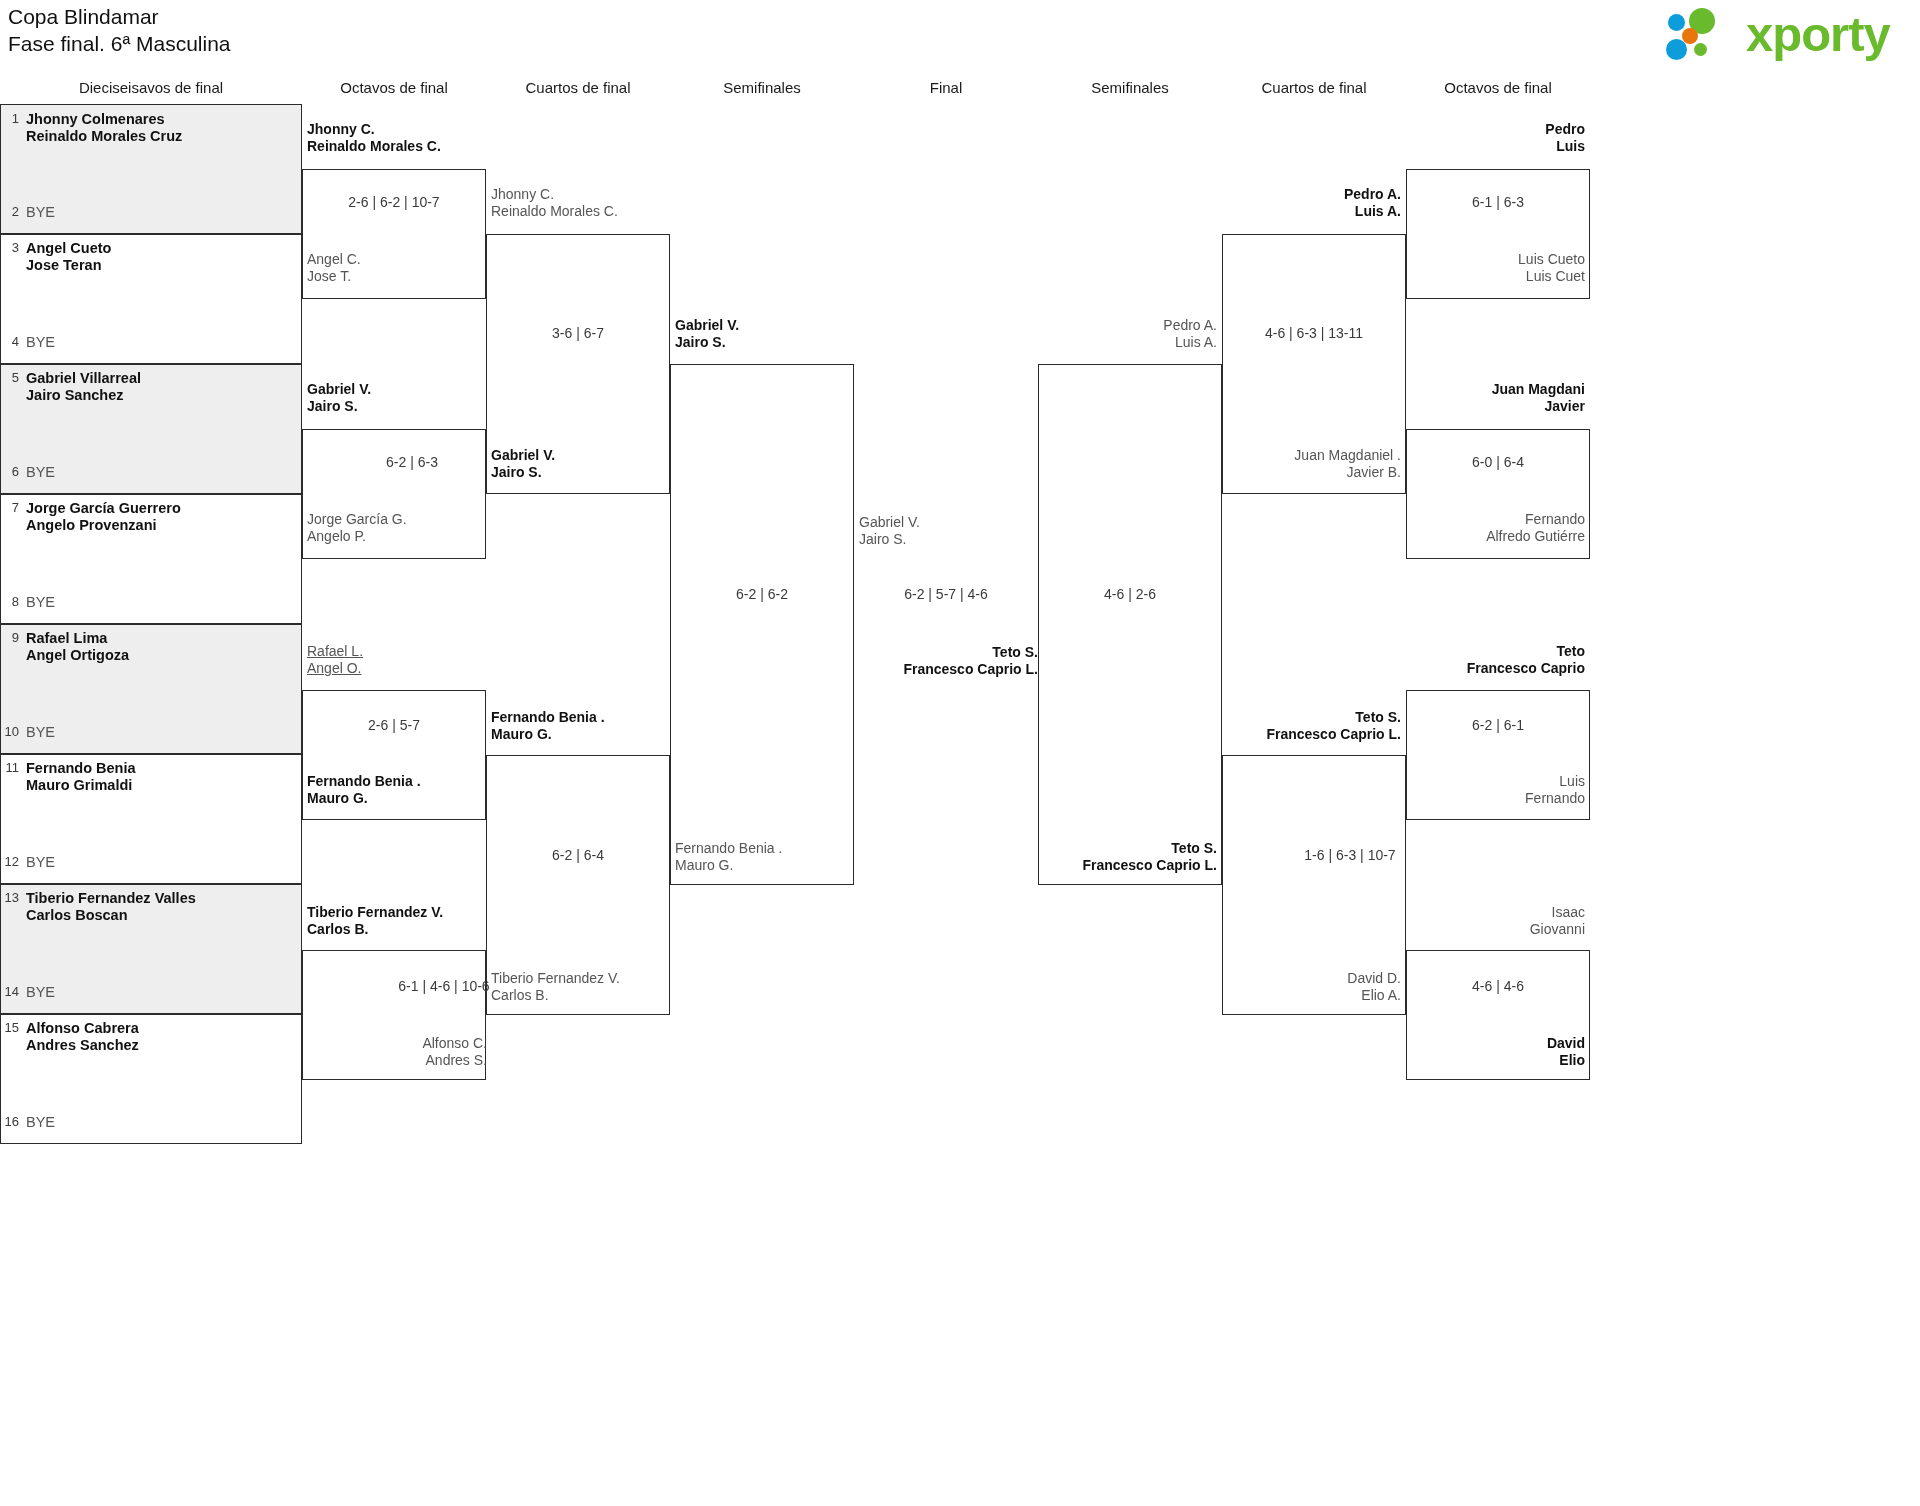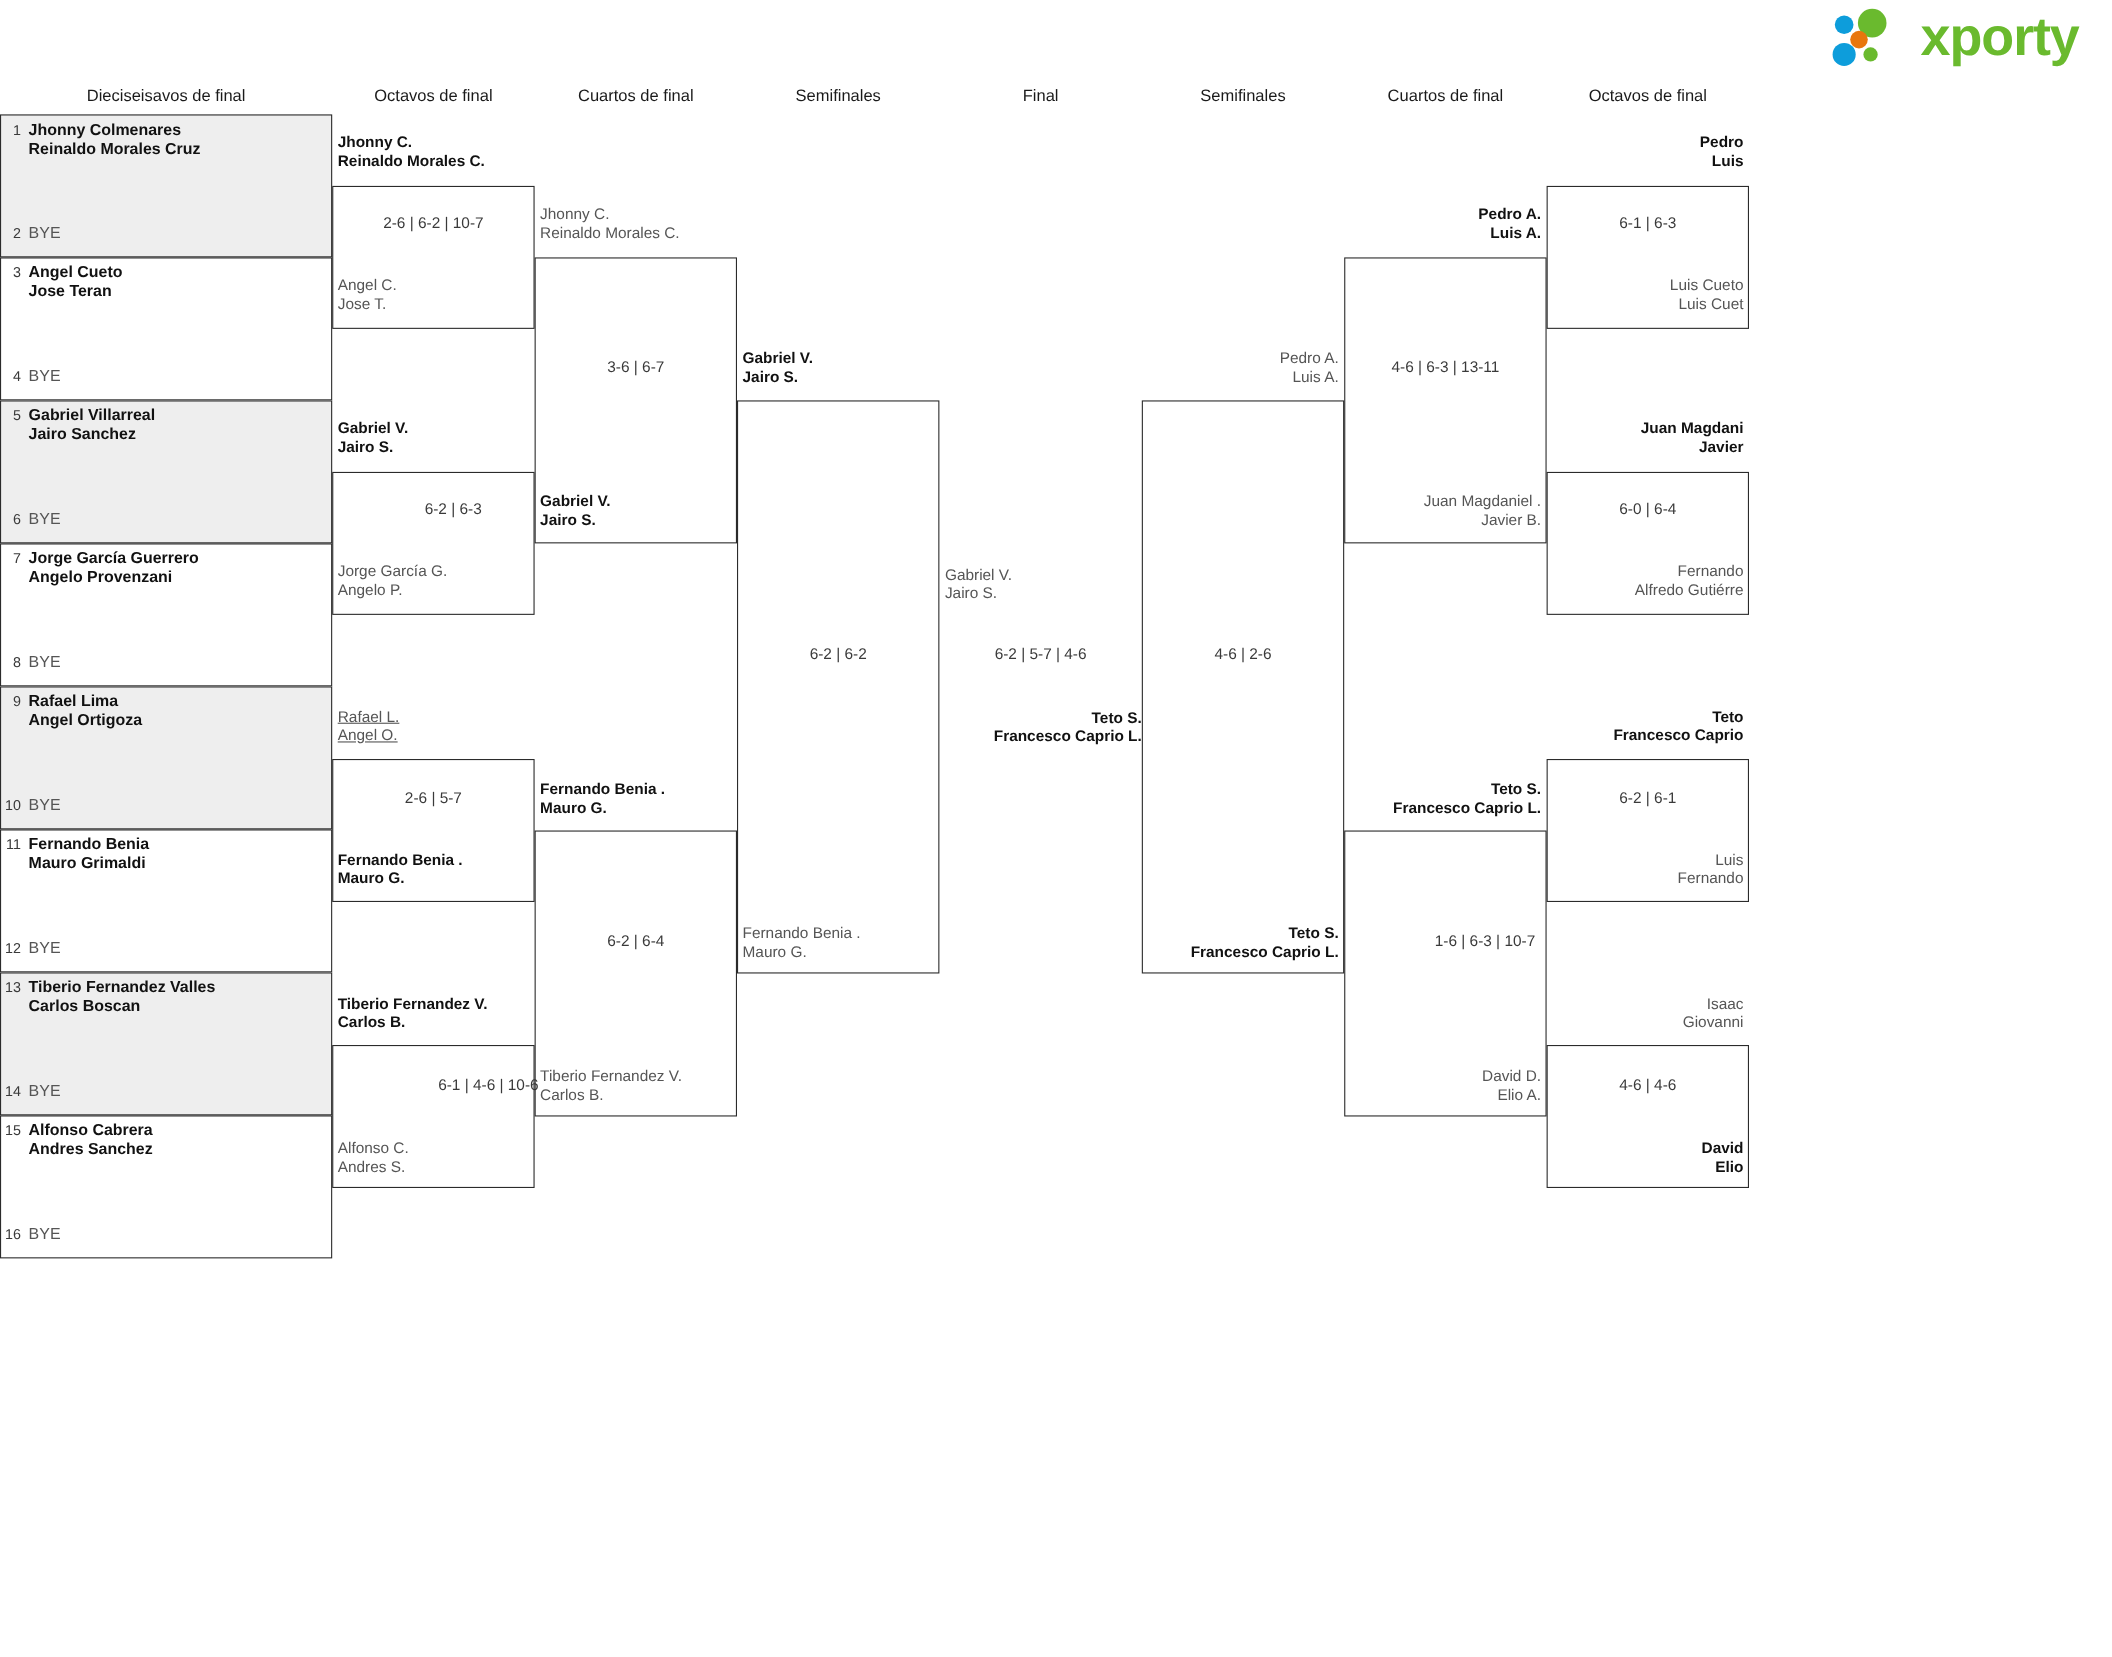--- a/index.html
+++ b/index.html
@@ -119,20 +119,24 @@
     line-height: 16px;
     color: #3a3a3a;
     white-space: nowrap;
     text-align: center;
   }
 </style>
 </head>
 <body>
 
 <div id="header">
+  <div id="title-block">
+    <div class="title-line">Copa Blindamar</div>
+    <div class="title-line">Fase final. 6ª Masculina</div>
+  </div>
 
   <div id="logo">
     <div id="logo-dots">
       <span class="dot" style="left:2px;  top:6px;  width:17px; height:17px; background:#0d9ddb;"></span>
       <span class="dot" style="left:23px; top:0px;  width:26px; height:26px; background:#6aba2e;"></span>
       <span class="dot" style="left:16px; top:20px; width:16px; height:16px; background:#e8760d;"></span>
       <span class="dot" style="left:0px;  top:31px; width:21px; height:21px; background:#0d9ddb;"></span>
       <span class="dot" style="left:28px; top:35px; width:13px; height:13px; background:#6aba2e;"></span>
     </div>
     <div id="logo-word">xporty</div>
@@ -283,21 +287,21 @@
   <span>Fernando Benia .</span><br>
   <span>Mauro G.</span>
 </div>
 <div class="score" style="left:302px; top:717px; width:184px;">2-6 | 5-7</div>
 
 <div class="box nofill" style="left:302px; top:950px; width:184px; height:130px;"></div>
 <div class="team win left" style="left:307px; top:904px; width:180px;">
   <span>Tiberio Fernandez V.</span><br>
   <span>Carlos B.</span>
 </div>
-<div class="team lose left" style="left:307px; top:1035px; width:180px;">
+<div class="team lose left" style="left:307px; top:1035px; width:180px;text-align:right;">
   <span>Alfonso C.</span><br>
   <span>Andres S.</span>
 </div>
 <div class="score" style="left:302px; top:978px; width:188px;padding-left:48px;">6-1 | 4-6 | 10-6</div>
 
 <div class="box nofill" style="left:486px; top:234px; width:184px; height:260px;"></div>
 <div class="team lose left" style="left:491px; top:186px; width:180px;">
   <span>Jhonny C.</span><br>
   <span>Reinaldo Morales C.</span>
 </div>

